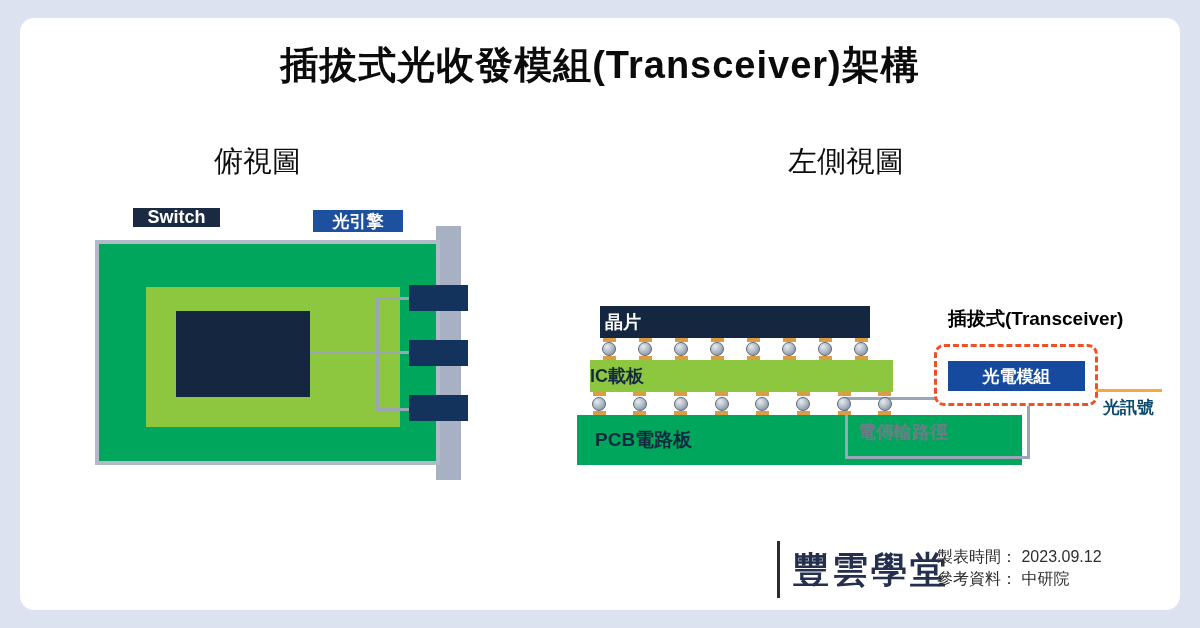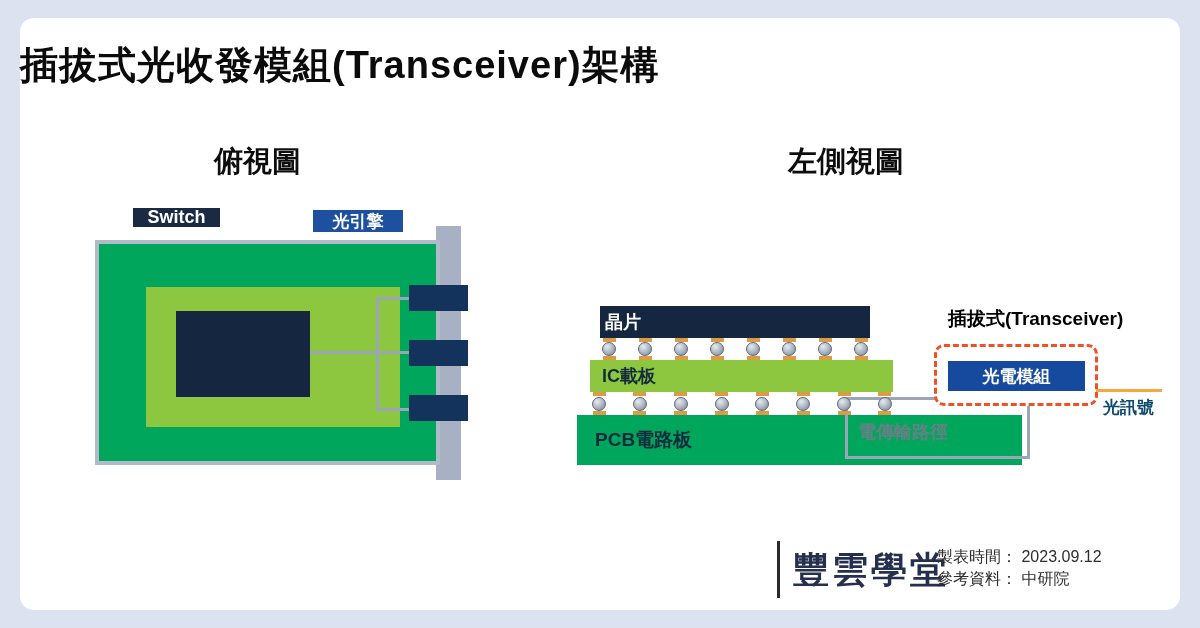--- a/index.html
+++ b/index.html
@@ -7,22 +7,22 @@
     --module-blue:#164a9e; --green:#00a65c; --lgreen:#8dc73f;
     --gray:#a7b1c3; --line:#9aa6b6; --dash:#f14f24; --orange:#f6a83c;
     --ink:#0b0b0c;
   }
   *{margin:0;padding:0;box-sizing:border-box}
   html,body{background:var(--bg)}
   body{font-family:"Liberation Sans","DejaVu Sans",sans-serif}
   .stage{position:relative;width:1200px;height:628px;background:var(--bg);overflow:hidden}
   .abs{position:absolute}
   .card{left:20px;top:18px;width:1160px;height:592px;background:var(--card);border-radius:14px}
-  .title{left:20px;top:40px;width:1160px;text-align:left;font-size:38px;font-weight:800;color:var(--ink);letter-spacing:1px}
-  .h2{font-size:29px;font-weight:700;color:#0d0d0d}
+  .title{left:20px;top:40px;width:1160px;text-align:center;font-size:38px;font-weight:800;color:var(--ink);letter-spacing:1px}
+  .h2{font-size:29px;font-weight:400;color:#0d0d0d}
   .h2.top{left:214px;top:142px}
   .h2.side{left:788px;top:142px}
 
   
   .faceplate{left:436px;top:226px;width:25px;height:254px;background:var(--gray)}
   .board{left:95px;top:240px;width:345px;height:225px;background:var(--green);border:4px solid #b0bac9}
   .substrate{left:146px;top:287px;width:254px;height:140px;background:var(--lgreen)}
   .asic{left:176px;top:311px;width:134px;height:86px;background:var(--navy)}
   .trace{background:var(--line)}
   .trace.mid{left:310px;top:351px;width:100px;height:3px}
@@ -32,21 +32,21 @@
   .port{width:59px;height:26px;background:#14335c}
   .port.p1{left:409px;top:285px}
   .port.p2{left:409px;top:340px}
   .port.p3{left:409px;top:395px}
   .tag{display:flex;align-items:center;justify-content:center;color:#fff;font-weight:700}
   .tag.switch{left:133px;top:208px;width:87px;height:19px;background:#1a2a42;font-size:18px}
   .tag.engine{left:313px;top:210px;width:90px;height:22px;background:var(--blue);font-size:17px}
 
   
   .chipbar{left:600px;top:306px;width:270px;height:32px;background:var(--navy);display:flex;align-items:center;padding-left:5px;color:#fff;font-weight:700;font-size:18px}
-  .icbar{left:590px;top:360px;width:303px;height:32px;background:var(--lgreen);display:flex;align-items:center;padding-left:12px;color:#15293f;font-weight:800;font-size:18px}
+  .icbar{left:590px;top:360px;width:303px;height:32px;background:var(--lgreen);display:flex;align-items:center;color:#15293f;font-weight:800;font-size:18px}
   .pcbbar{left:577px;top:415px;width:445px;height:50px;background:var(--green);display:flex;align-items:center;padding-left:18px;color:#0f2a3f;font-weight:800;font-size:19px}
   .ballrow{display:flex;justify-content:space-between}
   .ballrow.r1{left:602px;top:338px;width:266px;height:22px}
   .ballrow.r2{left:592px;top:392px;width:300px;height:23px}
   .ball{display:flex;flex-direction:column;align-items:center;justify-content:space-between}
   .pad{width:13px;height:4px;background:#dc9c45}
   .sphere{width:14px;height:14px;border-radius:50%;border:1px solid #5c6877;
     background:radial-gradient(circle at 35% 30%,#e6ebf0,#a9b3bf 55%,#707c8b)}
   .epath{left:845px;top:397px;width:185px;height:62px;border:3px solid var(--line)}
   .epath-label{left:858px;top:420px;font-size:18px;font-weight:700;color:#6e7f88;opacity:.95}

